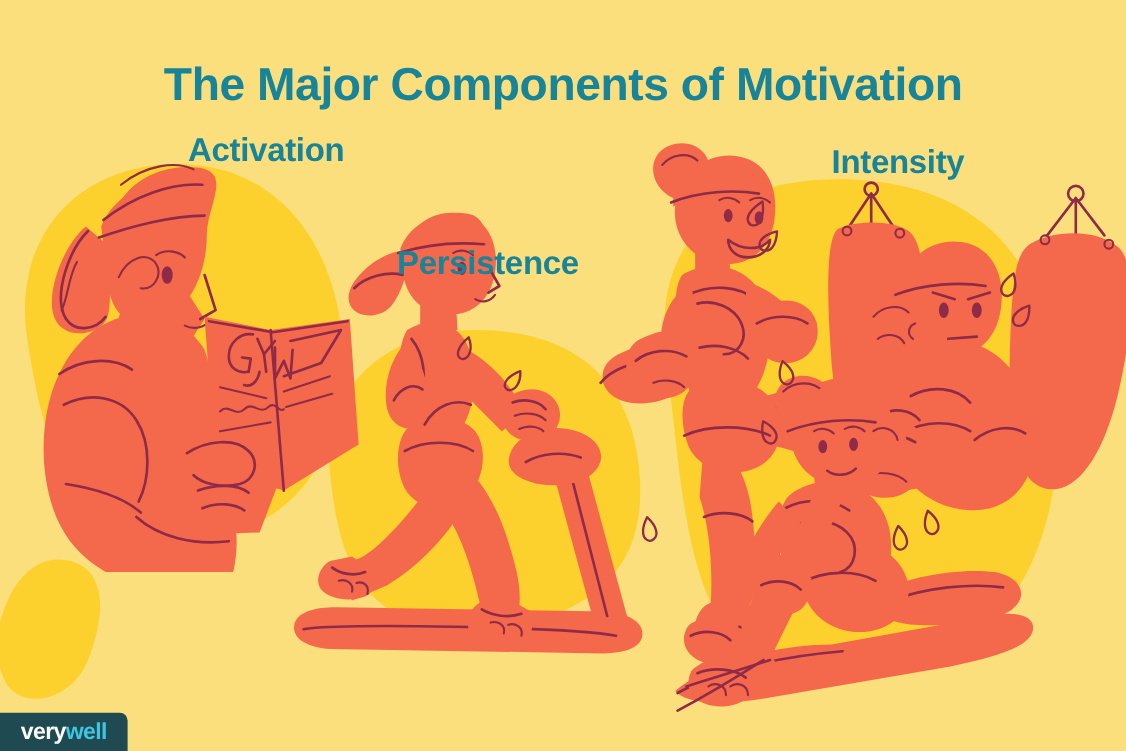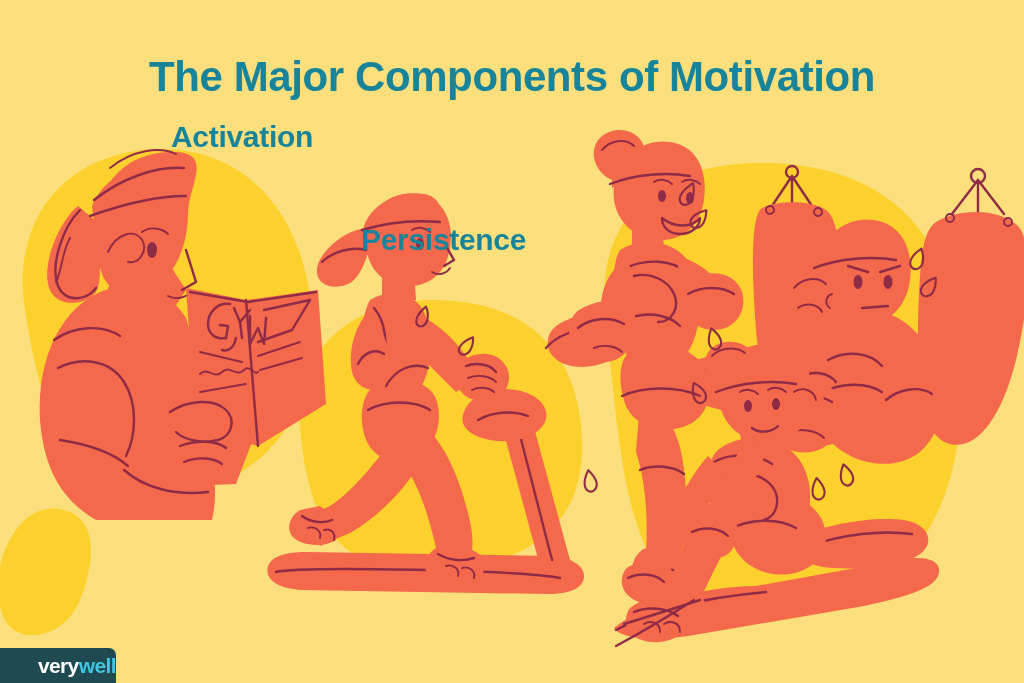--- a/index.html
+++ b/index.html
@@ -59,21 +59,21 @@
   #brand-logo {
     position: absolute;
     left: 0px;
     top: 648px;
     width: 116px;
     height: 35px;
     background: #1f4a51;
     border-radius: 0 7px 0 0;
     display: flex;
     align-items: center;
-    justify-content: flex-end;
+    justify-content: center;
   }
   #brand-logo .brand-text {
     font-family: "Liberation Sans", sans-serif;
     font-weight: bold;
     font-size: 21px;
     letter-spacing: -0.6px;
     line-height: 1;
   }
   .brand-very { color: #ffffff; }
   .brand-well { color: #3fc6e0; }
@@ -393,19 +393,20 @@
     </g>
   </svg>
 
   <div class="txt-layer">
     <h1 id="page-title">The Major Components of Motivation</h1>
 
     <div class="comp-label" id="label-persistence">Persistence</div>
 
     <div class="comp-label" id="label-activation">Activation</div>
 
+    <div class="comp-label" id="label-intensity">Intensity</div>
 
     <div id="brand-logo">
       <span class="brand-text"><span class="brand-very">very</span><span class="brand-well">well</span></span>
     </div>
   </div>
 
 </div>
 
 </body></html>

